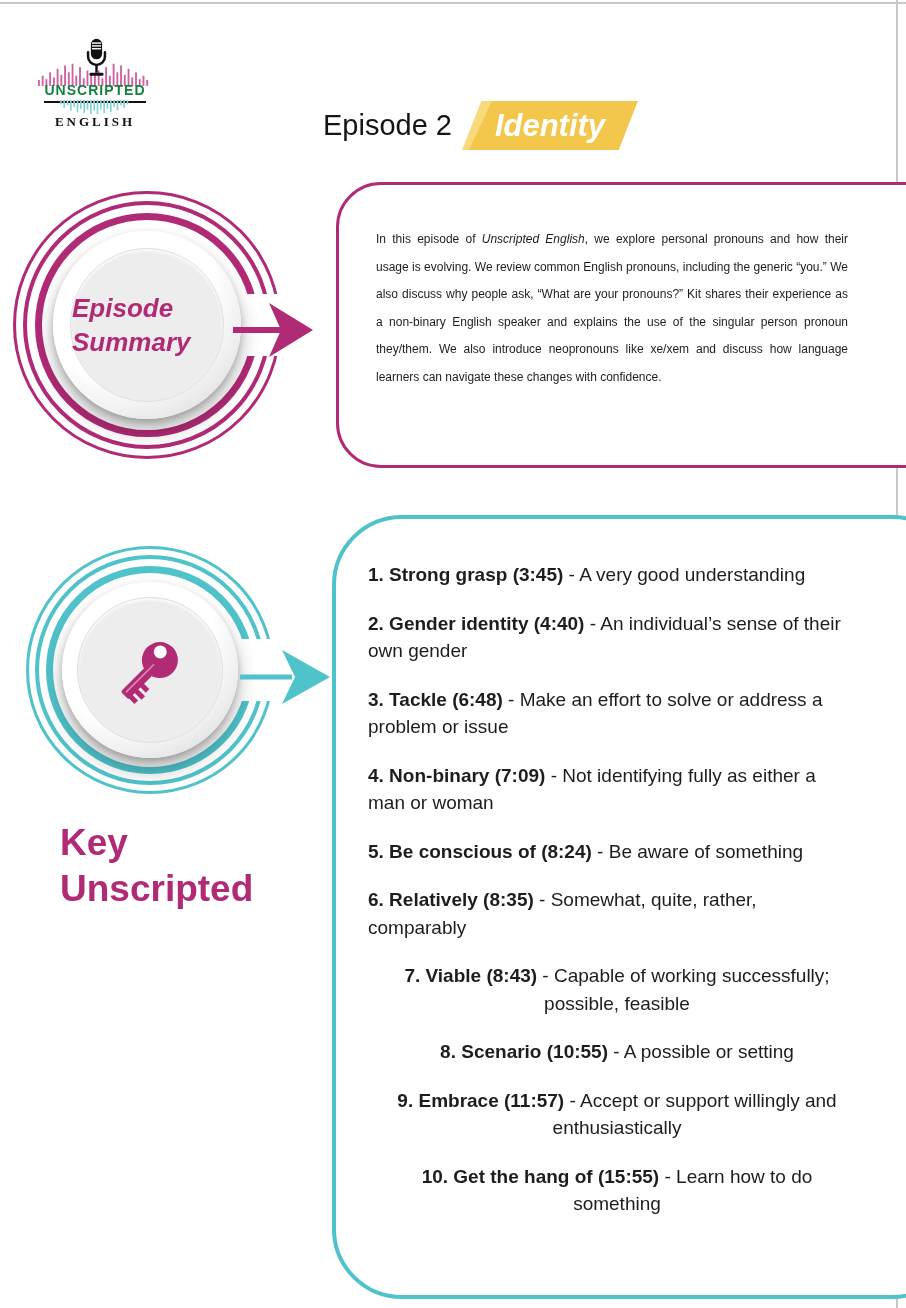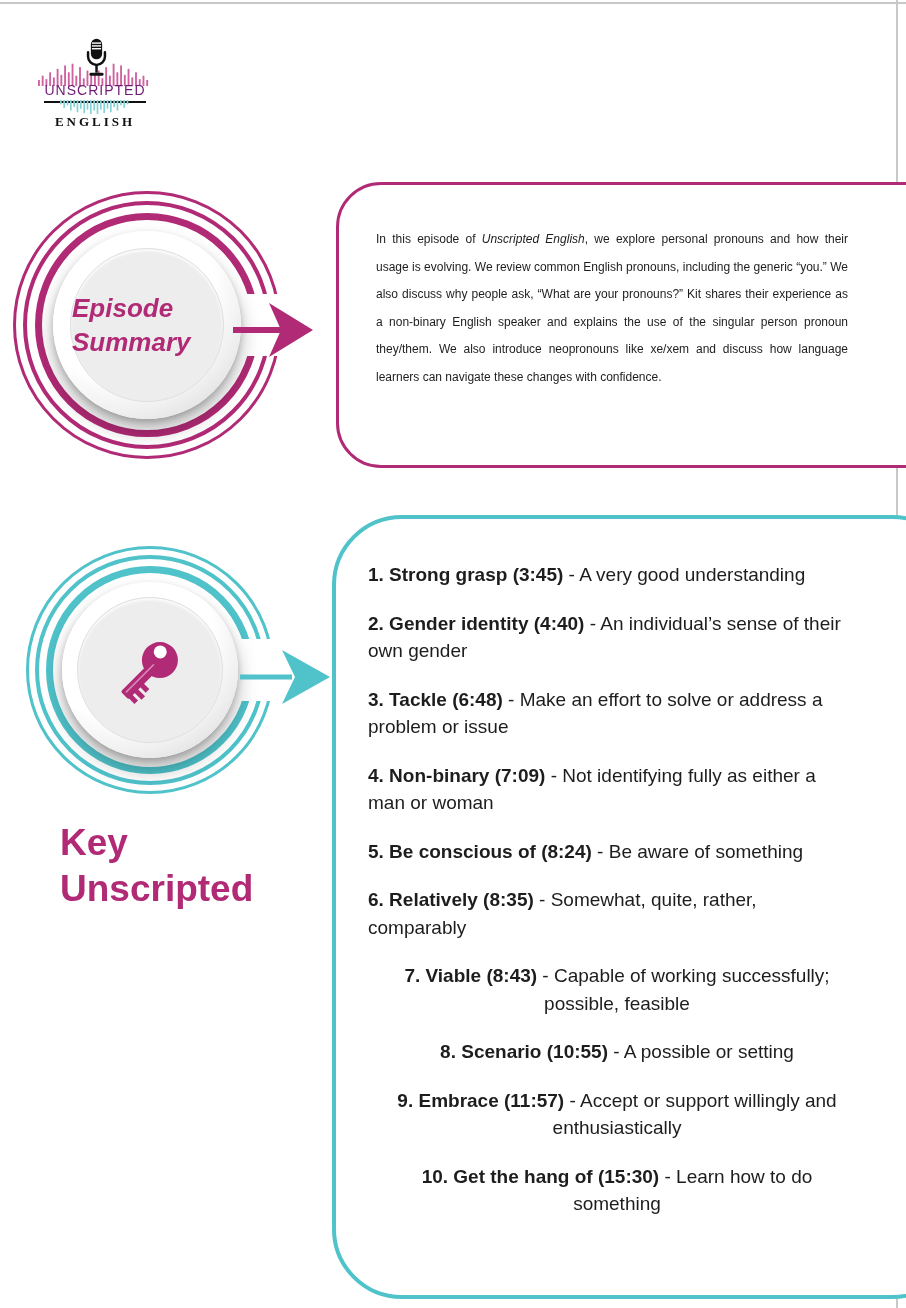--- a/index.html
+++ b/index.html
@@ -17,22 +17,22 @@
     background:#fff;font-family:"Liberation Sans",sans-serif;color:var(--ink);
   }
   
   .frame-top{position:absolute;top:2px;left:0;width:100%;height:2px;background:var(--frame);z-index:0;}
   .frame-right{position:absolute;top:0;right:8px;width:2px;height:100%;background:var(--frame);z-index:0;}
 
   
   .logo{position:absolute;left:33px;top:36px;width:124px;height:96px;z-index:2;text-align:center;}
   .logo .wave-pink{position:absolute;left:5px;top:26px;width:112px;height:24px;}
   .logo .mic{position:absolute;left:48px;top:2px;height:44px;width:31px;}
-  .logo .l1{position:absolute;left:0;top:46px;width:124px;font-size:14px;font-weight:normal;
-    letter-spacing:1px;color:#701a75;}
+  .logo .l1{position:absolute;left:0;top:46px;width:124px;font-size:14px;font-weight:bold;
+    letter-spacing:1px;color:#15803d;}
   .logo .l1 span{display:inline-block;border-bottom:2px solid #111;padding-bottom:3px;}
   .logo .wave-teal{position:absolute;left:27px;top:64px;width:70px;height:14px;}
   .logo .l2{position:absolute;left:0;top:78px;width:124px;font-family:"Liberation Serif",serif;
     font-size:13px;font-weight:bold;letter-spacing:3px;color:#111;}
 
   
   .header{position:absolute;left:323px;top:101px;display:flex;align-items:center;gap:10px;z-index:2;}
   .ep-title{font-size:29px;color:#151515;}
   .id-badge{
     width:176px;height:49px;display:flex;align-items:center;justify-content:center;
@@ -161,20 +161,24 @@
         <rect x="64" y="0" width="2" height="8"></rect>
           <rect x="68" y="0" width="2" height="12"></rect>
         <rect x="72" y="0" width="2" height="6"></rect>
           <rect x="76" y="0" width="2" height="9"></rect>
         <rect x="80" y="0" width="2" height="5"></rect>
       </g>
     </svg>
     <div class="l2">ENGLISH</div>
   </div>
 
+  <div class="header">
+    <div class="ep-title">Episode 2</div>
+    <div class="id-badge">Identity</div>
+  </div>
 
   <div class="cbadge pinkb">
     <div class="ring r1"></div>
     <div class="ring r2"></div>
     <div class="ring r3"></div>
     <div class="ring-gap"></div>
     <div class="btn-outer">
       <div class="btn-inner">
         <div class="ep-sum-label">Episode Summary</div>
       </div>
@@ -230,17 +234,17 @@
   <div class="kx-item"><span class="kx-term">5. Be conscious of (8:24)</span><span class="kx-def"> - Be aware of something</span></div>
 
   <div class="kx-item"><span class="kx-term">6. Relatively (8:35)</span><span class="kx-def"> - Somewhat, quite, rather, comparably</span></div>
 
   <div class="kx-item indent"><span class="kx-term">7. Viable (8:43)</span><span class="kx-def"> - Capable of working successfully; possible, feasible</span></div>
 
   <div class="kx-item indent"><span class="kx-term">8. Scenario (10:55)</span><span class="kx-def"> - A possible or setting</span></div>
 
   <div class="kx-item indent"><span class="kx-term">9. Embrace (11:57)</span><span class="kx-def"> - Accept or support willingly and enthusiastically</span></div>
 
-  <div class="kx-item indent"><span class="kx-term">10. Get the hang of (15:30)</span><span class="kx-def"> - Learn how to do something</span></div>
+  <div class="kx-item indent"><span class="kx-term">10. Get the hang of (15:55)</span><span class="kx-def"> - Learn how to do something</span></div>
 
 </div>
   </div>
 </div>
 
 </body></html>

